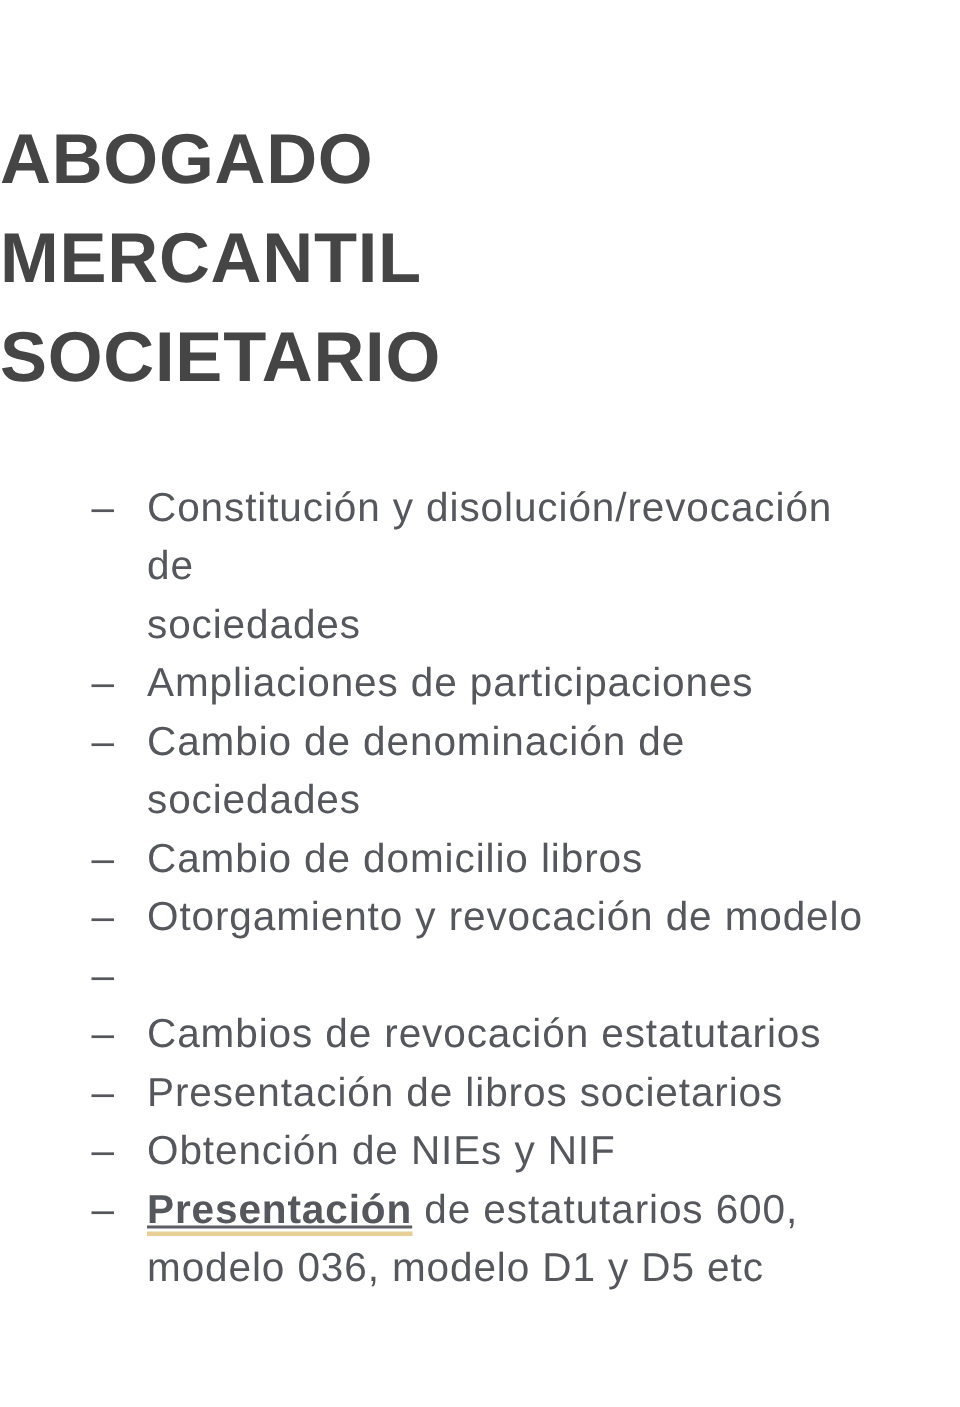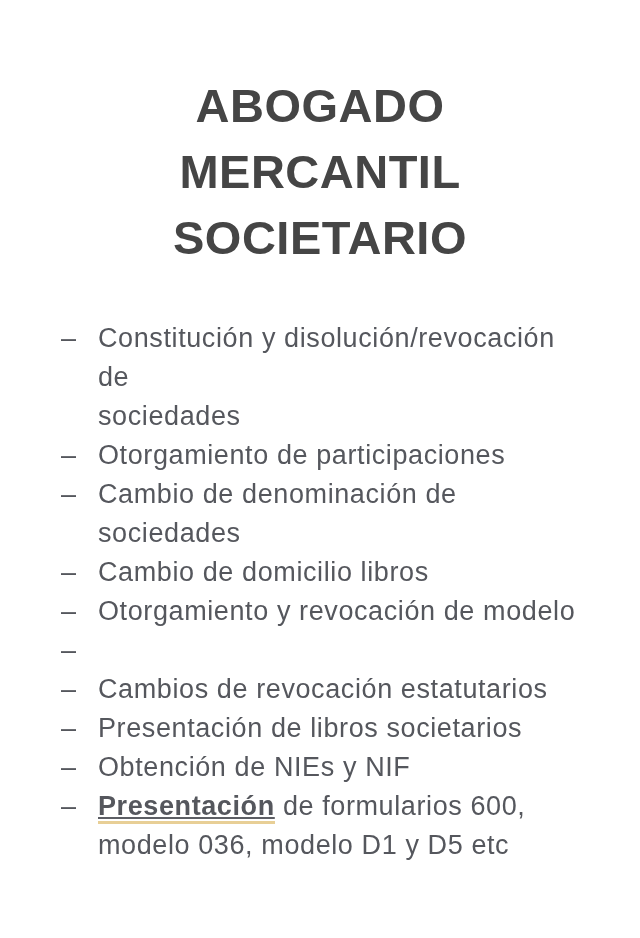--- a/index.html
+++ b/index.html
@@ -14,21 +14,20 @@
     font-family: "Liberation Sans", "DejaVu Sans", sans-serif;
   }
   .page {
     width: 640px;
     height: 938px;
     background: #ffffff;
     box-sizing: border-box;
   }
   .title {
     margin: 73px auto 0 auto;
-    text-align: center;
     font-size: 47px;
     line-height: 66px;
     font-weight: 700;
     color: #454545;
     white-space: pre-line;
     letter-spacing: 0.5px;
   }
   .service-list {
     margin-top: 48px;
     padding-left: 61px;
@@ -74,21 +73,21 @@
   <div class="service-list">
 
     <div class="item">
       <span class="dash">–</span>
       <span class="txt">Constitución y disolución/revocación de
 sociedades</span>
     </div>
 
     <div class="item">
       <span class="dash">–</span>
-      <span class="txt">Otorgamiento de participaciones</span>
+      <span class="txt">Ampliaciones de participaciones</span>
     </div>
 
     <div class="item">
       <span class="dash">–</span>
       <span class="txt">Cambio de denominación de
 sociedades</span>
     </div>
 
     <div class="item">
       <span class="dash">–</span>
@@ -114,18 +113,18 @@
       <span class="txt">Presentación de libros societarios</span>
     </div>
 
     <div class="item">
       <span class="dash">–</span>
       <span class="txt">Obtención de NIEs y NIF</span>
     </div>
 
     <div class="item">
       <span class="dash">–</span>
-      <span class="txt"><span class="hl">Presentación</span><span> de formularios 600,
+      <span class="txt"><span class="hl">Presentación</span><span> de estatutarios 600,
 modelo 036, modelo D1 y D5 etc</span></span>
     </div>
 
   </div>
 </div>
 
 </body></html>

